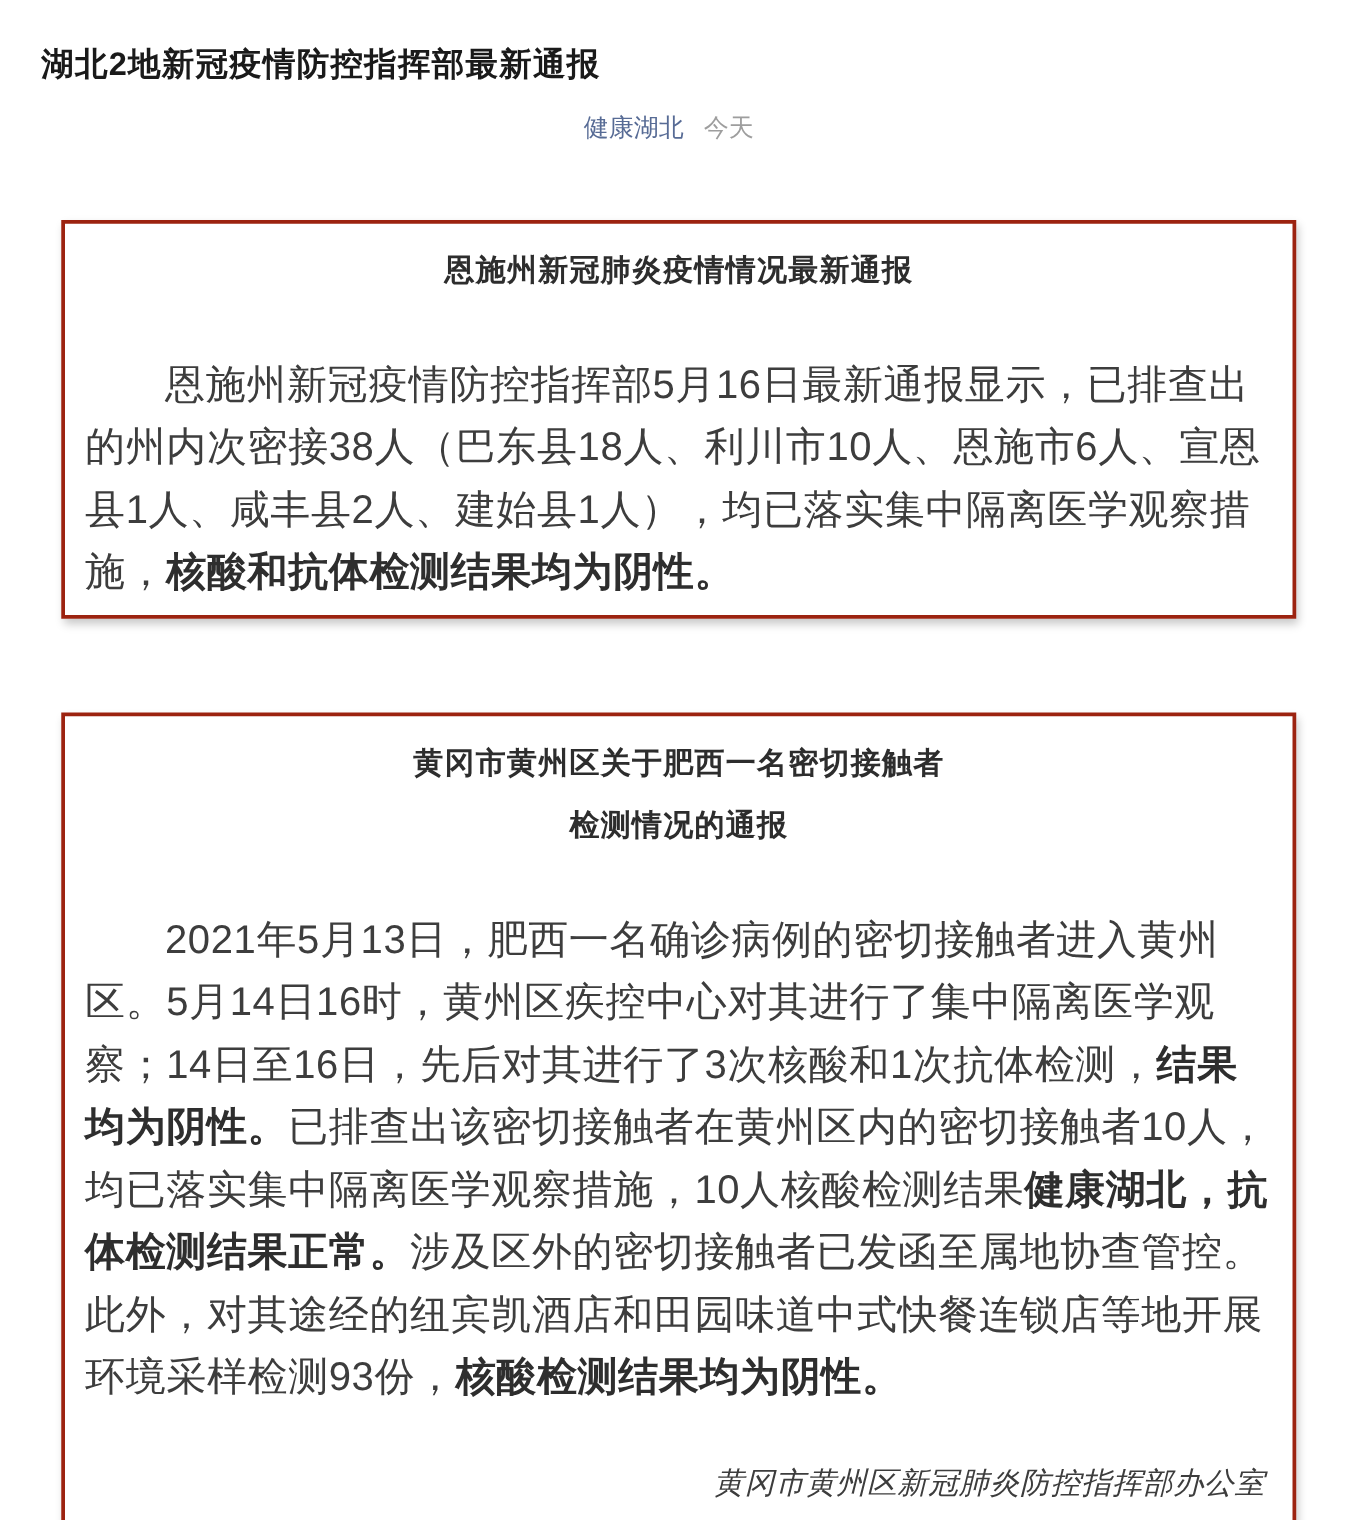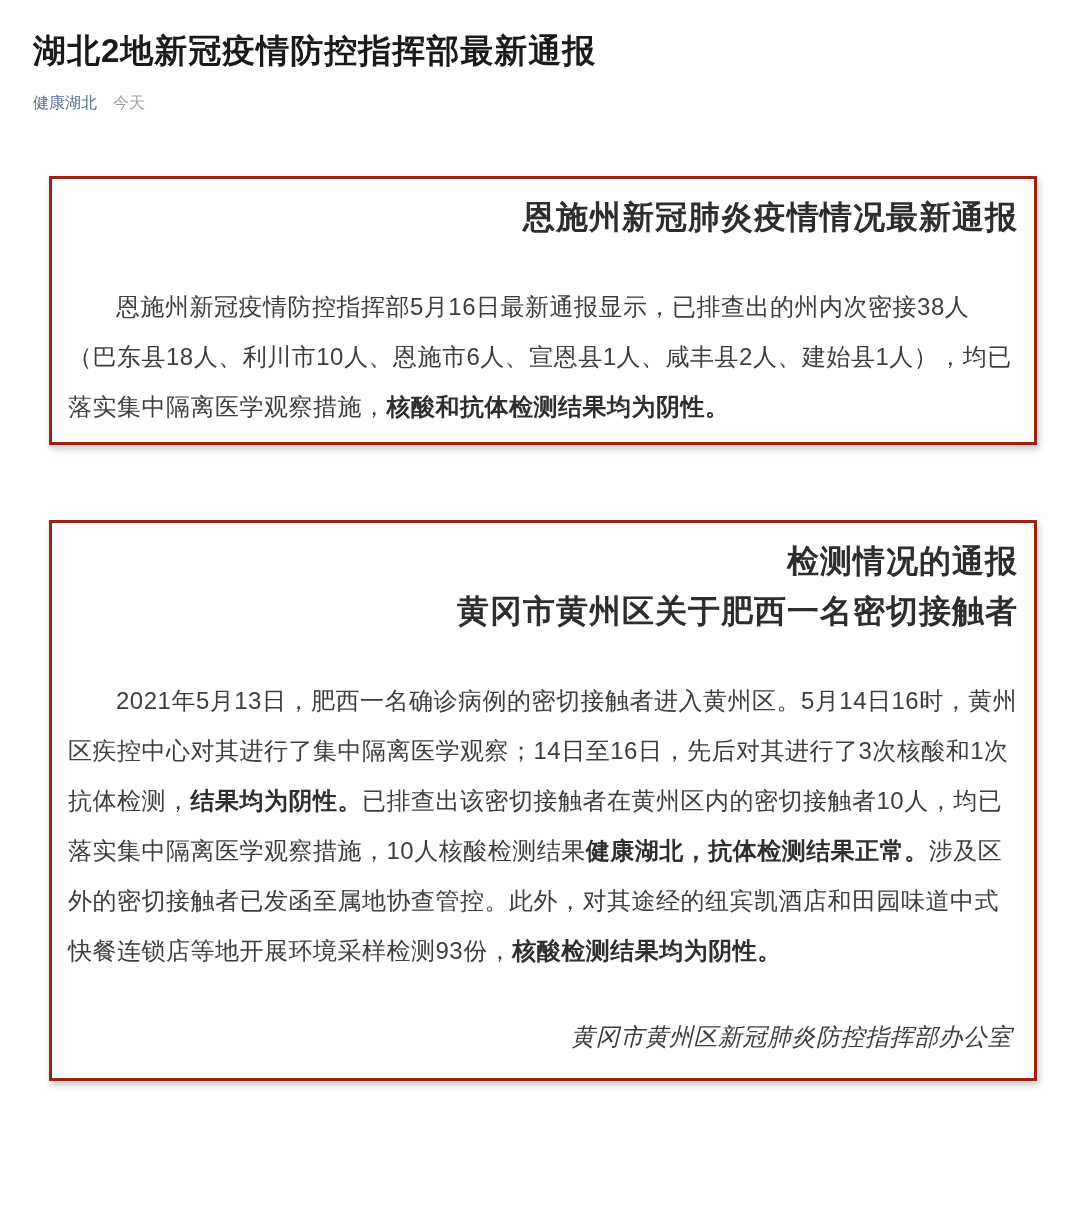--- a/index.html
+++ b/index.html
@@ -18,30 +18,31 @@
     color: var(--text);
   }
   .page {
     width: 1082px;
     min-height: 1216px;
     padding: 6px 45px 30px 33px;
     background: #ffffff;
   }
   .article-title {
     margin: 22px 0 0 0;
-    font-size: 33px;
+    font-size: 26px;
     line-height: 46px;
     font-weight: 700;
     color: var(--heading);
     letter-spacing: 1px;
   }
   .byline {
     margin-top: 16px;
-    font-size: 16px;
+    font-size: 20px;
     line-height: 26px;
+    text-align: center;
   }
   .source-link {
     color: var(--link);
     text-decoration: none;
     cursor: pointer;
     margin-right: 16px;
   }
   .pub-date {
     color: var(--gray);
   }
@@ -50,30 +51,30 @@
     border: 3px solid var(--border);
     box-shadow: 2px 4px 7px rgba(0,0,0,0.22);
     padding: 13px 16px 10px 16px;
     background: #ffffff;
   }
   .notice-box.second {
     margin-top: 75px;
     padding-bottom: 16px;
   }
   .notice-title {
-    font-size: 32px;
+    font-size: 24px;
     line-height: 50px;
     font-weight: 700;
-    text-align: right;
+    text-align: center;
     color: #2d2d2d;
     letter-spacing: 1px;
   }
   .notice-para {
     margin: 40px 0 0 0;
-    font-size: 24px;
+    font-size: 32px;
     line-height: 50px;
     text-indent: 2em;
     color: var(--text);
     letter-spacing: 0.5px;
   }
   .bold { font-weight: 700; color: #2e2e2e; }
   .signature-block {
     margin-top: 36px;
   }
   .signature-line {
@@ -96,21 +97,21 @@
   <div class="byline">
     <a class="source-link">健康湖北</a><span class="pub-date">今天</span>
   </div>
 
   <div class="notice-box">
     <div class="notice-title">恩施州新冠肺炎疫情情况最新通报</div>
     <p class="notice-para"><span>恩施州新冠疫情防控指挥部5月16日最新通报显示，已排查出的州内次密接38人（巴东县18人、利川市10人、恩施市6人、宣恩县1人、咸丰县2人、建始县1人），均已落实集中隔离医学观察措施，</span><span class="bold">核酸和抗体检测结果均为阴性。</span></p>
   </div>
 
   <div class="notice-box second">
+    <div class="notice-title">黄冈市黄州区关于肥西一名密切接触者</div>
     <div class="notice-title">检测情况的通报</div>
-    <div class="notice-title">黄冈市黄州区关于肥西一名密切接触者</div>
     <p class="notice-para"><span>2021年5月13日，肥西一名确诊病例的密切接触者进入黄州区。5月14日16时，黄州区疾控中心对其进行了集中隔离医学观察；14日至16日，先后对其进行了3次核酸和1次抗体检测，</span><span class="bold">结果均为阴性。</span><span>已排查出该密切接触者在黄州区内的密切接触者10人，均已落实集中隔离医学观察措施，10人核酸检测结果</span><span class="bold">健康湖北，抗体检测结果正常。</span><span>涉及区外的密切接触者已发函至属地协查管控。此外，对其途经的纽宾凯酒店和田园味道中式快餐连锁店等地开展环境采样检测93份，</span><span class="bold">核酸检测结果均为阴性。</span></p>
     <div class="signature-block">
       <div class="signature-line">黄冈市黄州区新冠肺炎防控指挥部办公室</div>
     </div>
   </div>
 
 </div>
 
 </body></html>

